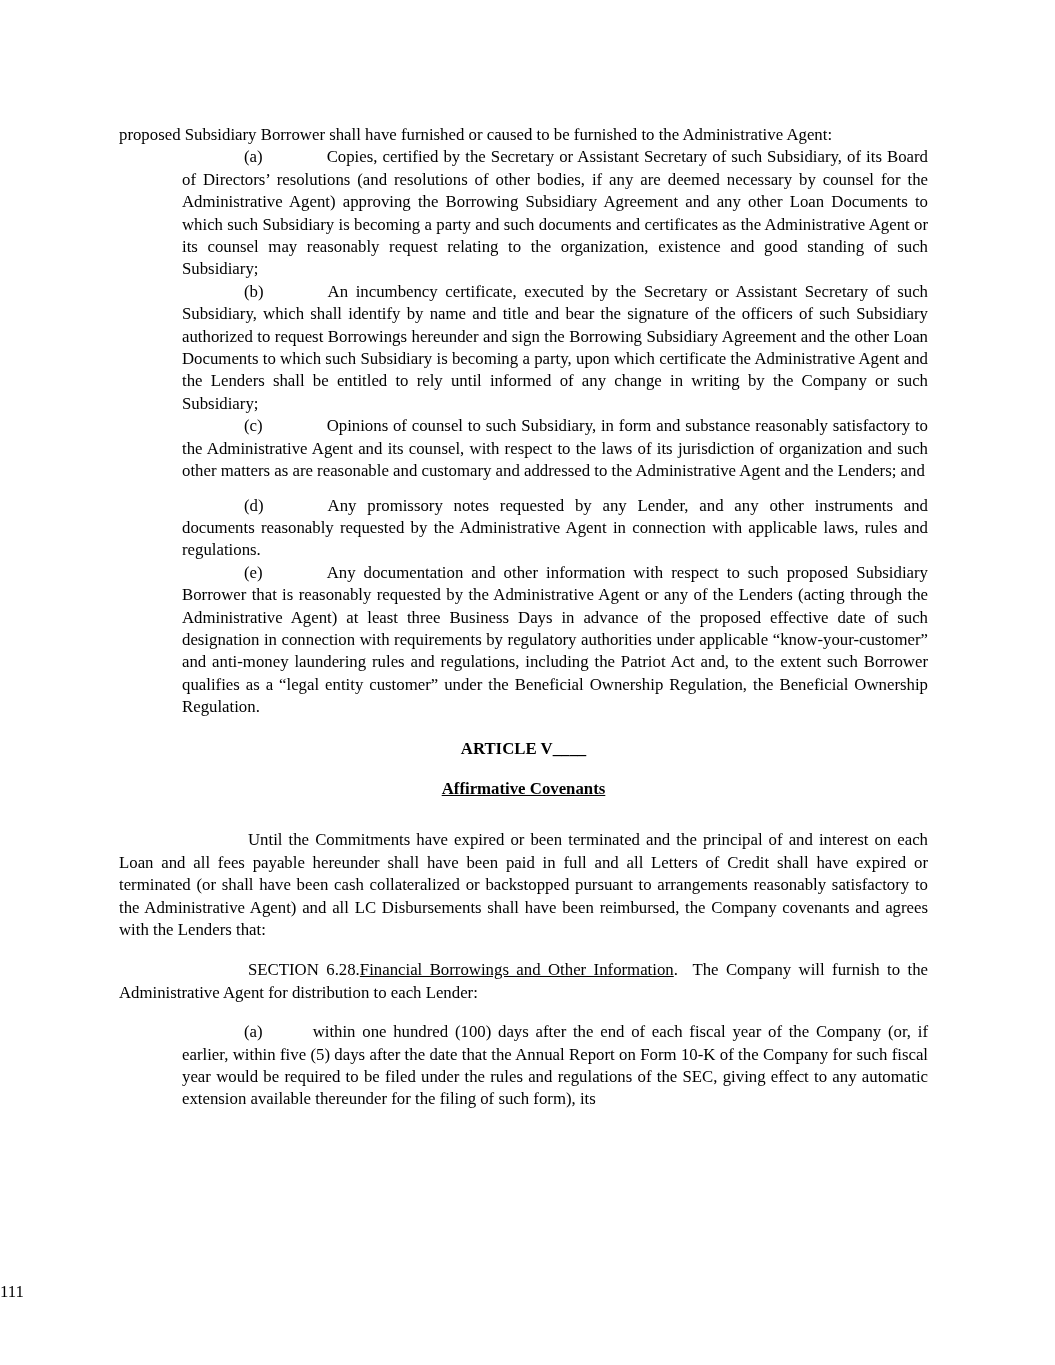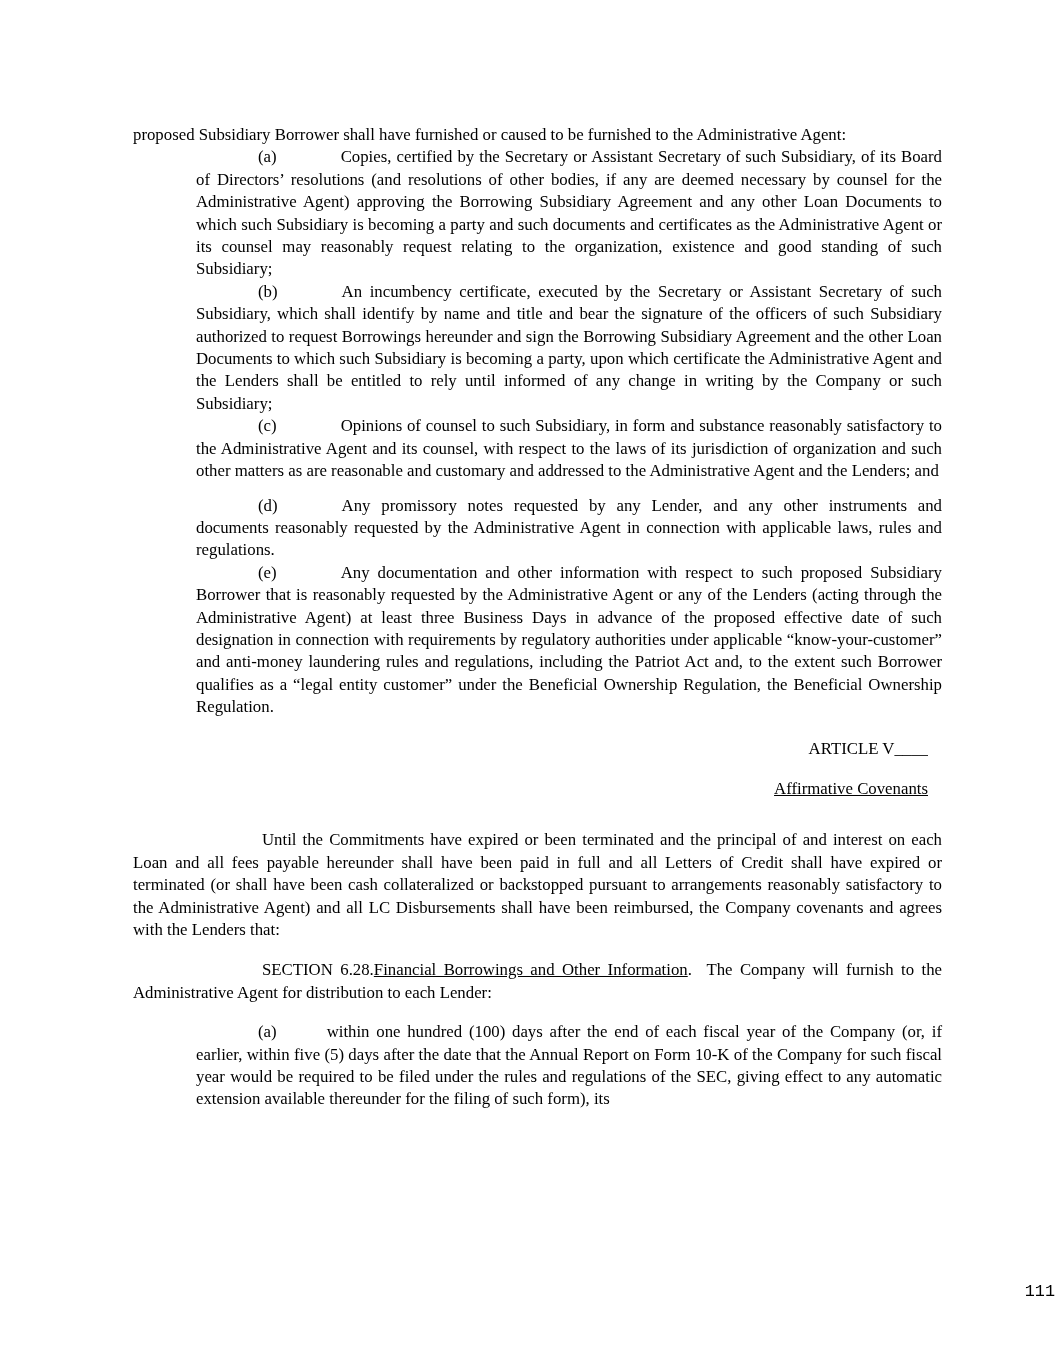--- a/index.html
+++ b/index.html
@@ -13,21 +13,21 @@
     height: 1365px;
     background: #ffffff;
     color: #000000;
     font-family: "Liberation Serif", "DejaVu Serif", serif;
     font-size: 16.8px;
     line-height: 22.4px;
     overflow: hidden;
   }
   .content {
     position: absolute;
-    left: 133px;
+    left: 119px;
     top: 124px;
     width: 809px;
   }
   .para {
     margin: 0;
     text-align: justify;
   }
   .item-para {
     margin-left: 63px;
     text-indent: 62px;
@@ -41,46 +41,46 @@
   }
   .tab2 {
     display: inline-block;
     width: 50px;
   }
   .body-indent {
     text-indent: 129px;
     margin-top: 29px;
   }
   .heading {
-    text-align: right;
+    text-align: center;
     text-indent: 0;
-    margin: 14px;
+    margin: 7px;
     margin-top: 19px;
+    font-weight: bold;
   }
   .heading.sub {
     margin-top: 18px;
   }
   .underlined {
     text-decoration: underline;
   }
   .section-para {
     text-indent: 129px;
     margin-top: 18px;
   }
   .section-item {
     margin-top: 17px;
   }
   .page-number {
     position: absolute;
     top: 1281px;
     left: 0;
     width: 100%;
-    text-align: right;
+    text-align: left;
     margin: 0;
-    font-family: Liberation Mono, monospace;
   }
 </style>
 </head>
 <body>
 
 <div class="page">
   <div class="content">
 
     <p class="para">proposed Subsidiary Borrower shall have furnished or caused to be furnished to the Administrative Agent:</p>
 

